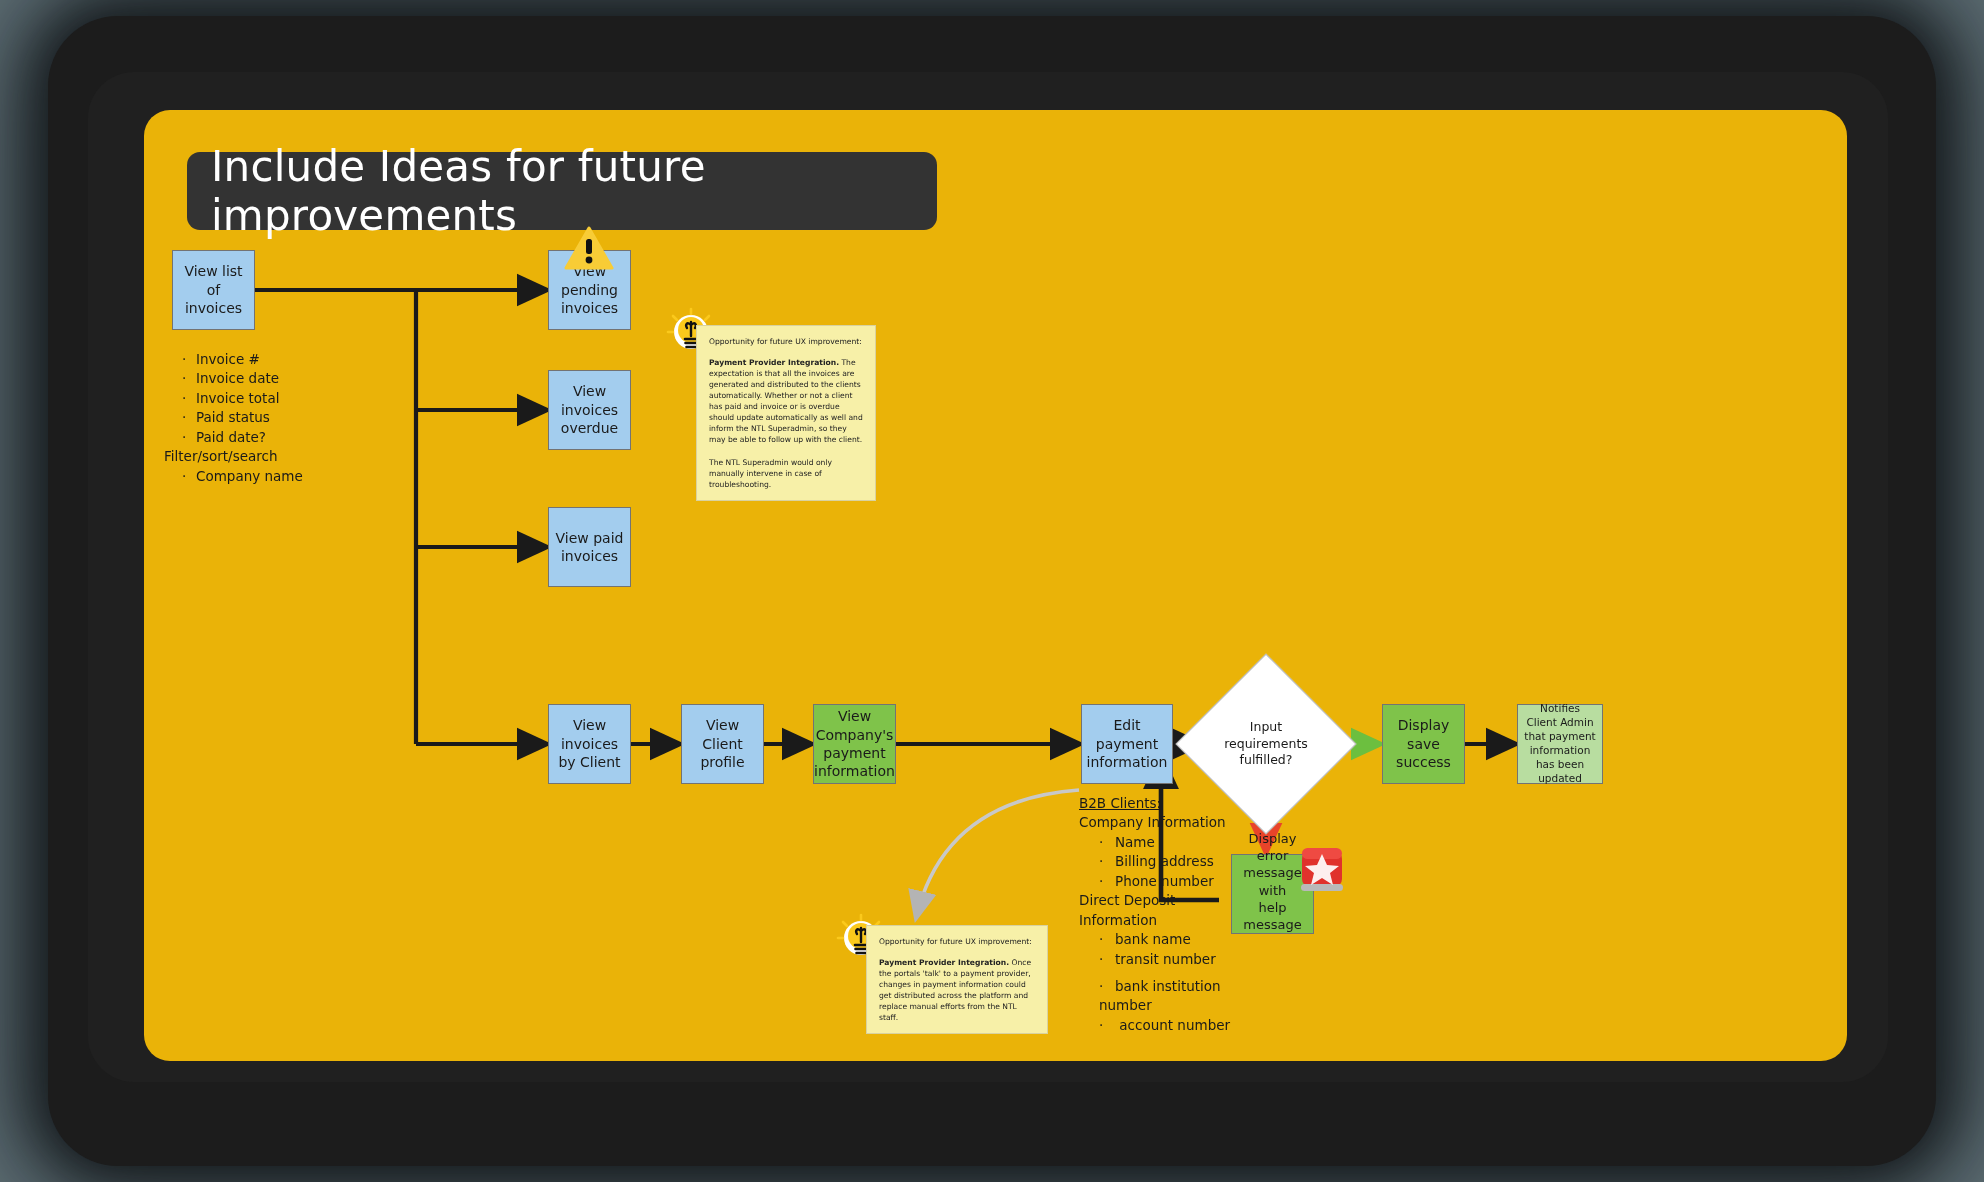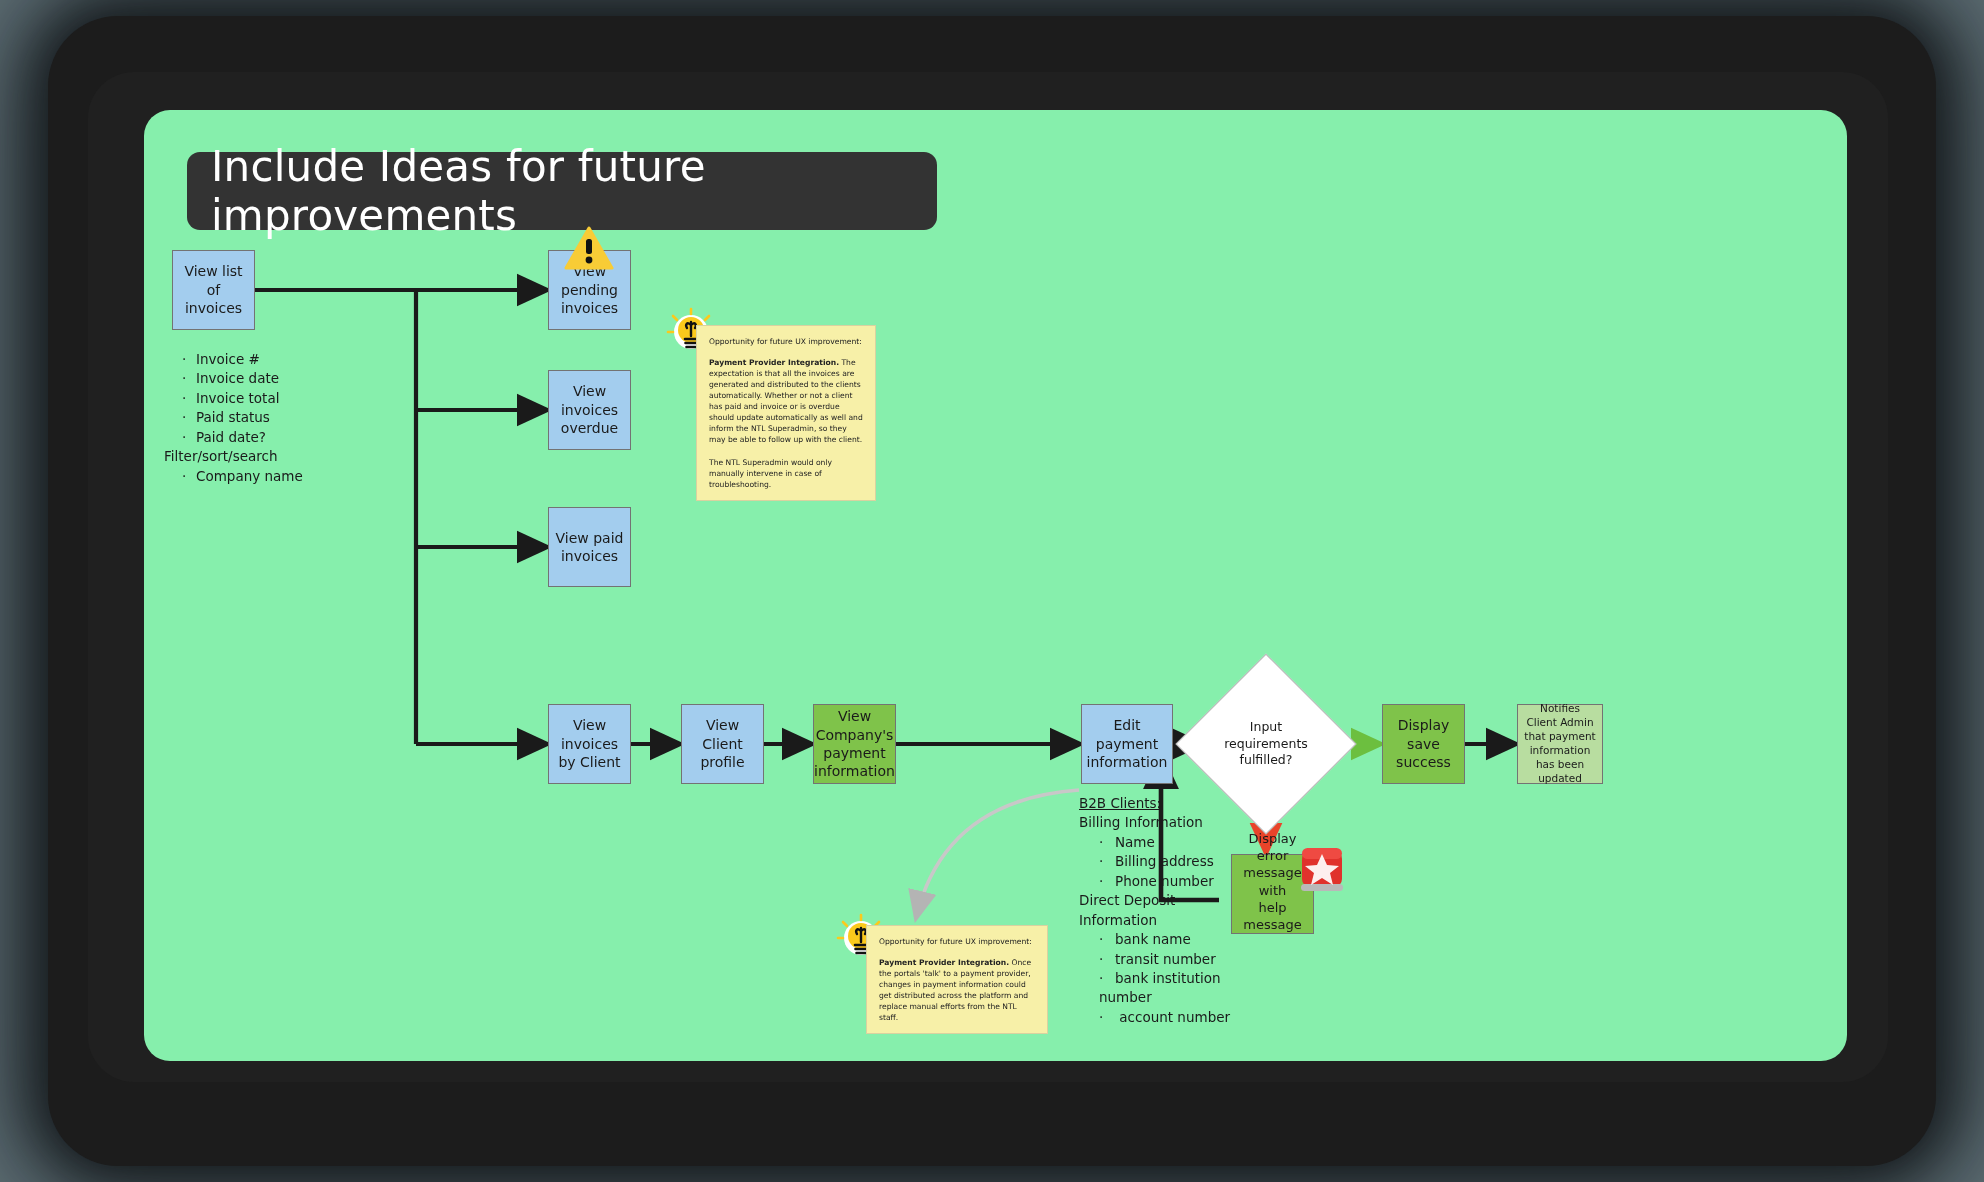--- a/index.html
+++ b/index.html
@@ -15,21 +15,21 @@
     position:absolute;left:48px;top:16px;width:1888px;height:1150px;
     background:#1c1c1c;border-radius:70px;
     box-shadow:0 0 60px 18px rgba(10,14,16,.85), 0 0 120px 40px rgba(10,14,16,.45);
   }
   .bezel-inner{
     position:absolute;left:40px;top:56px;width:1800px;height:1010px;
     background:#202020;border-radius:46px;
   }
   .canvas{
     position:absolute;left:96px;top:94px;width:1703px;height:951px;
-    background:#86efac;border-radius:26px;overflow:hidden;
+    background:#eab308;border-radius:26px;overflow:hidden;
   }
 
   
   .title-pill{
     position:absolute;left:43px;top:42px;width:750px;height:78px;
     background:#333333;border-radius:13px;
     display:flex;align-items:center;padding-left:24px;box-sizing:border-box;
   }
   .title-pill span{color:#ffffff;font-size:42px;font-weight:400;letter-spacing:.2px;}
 
@@ -254,26 +254,26 @@
           <div style="padding-left:18px;"><span style="display:inline-block;width:14px;">·</span>Invoice date</div>
           <div style="padding-left:18px;"><span style="display:inline-block;width:14px;">·</span>Invoice total</div>
           <div style="padding-left:18px;"><span style="display:inline-block;width:14px;">·</span>Paid status</div>
           <div style="padding-left:18px;"><span style="display:inline-block;width:14px;">·</span>Paid date?</div>
           <div>Filter/sort/search</div>
           <div style="padding-left:18px;"><span style="display:inline-block;width:14px;">·</span>Company name</div>
         </div>
 
       <div class="textblock" style="left: 935px; top: 684px; font-size: 13.5px; white-space: normal;">
           <div class="u" style="text-decoration:underline;">B2B Clients:</div>
-          <div>Billing Information</div>
+          <div>Company Information</div>
           <div style="padding-left:20px;"><span style="display:inline-block;width:16px;">·</span>Name</div>
           <div style="padding-left:20px;"><span style="display:inline-block;width:16px;">·</span>Billing address</div>
           <div style="padding-left:20px;"><span style="display:inline-block;width:16px;">·</span>Phone number</div>
           <div>Direct Deposit<br>Information</div>
           <div style="padding-left:20px;"><span style="display:inline-block;width:16px;">·</span>bank name</div>
           <div style="padding-left:20px;"><span style="display:inline-block;width:16px;">·</span>transit number</div>
-          <div style="padding-left:20px;"><span style="display:inline-block;width:16px;">·</span>bank institution<br>     number</div>
+          <div style="padding-left:20px;margin-top:8px;"><span style="display:inline-block;width:16px;">·</span>bank institution<br>     number</div>
           <div style="padding-left:20px;"><span style="display:inline-block;width:16px;">·</span> account number</div>
         </div>
 
     </div>
   </div>
 </div>
 
 </body></html>

